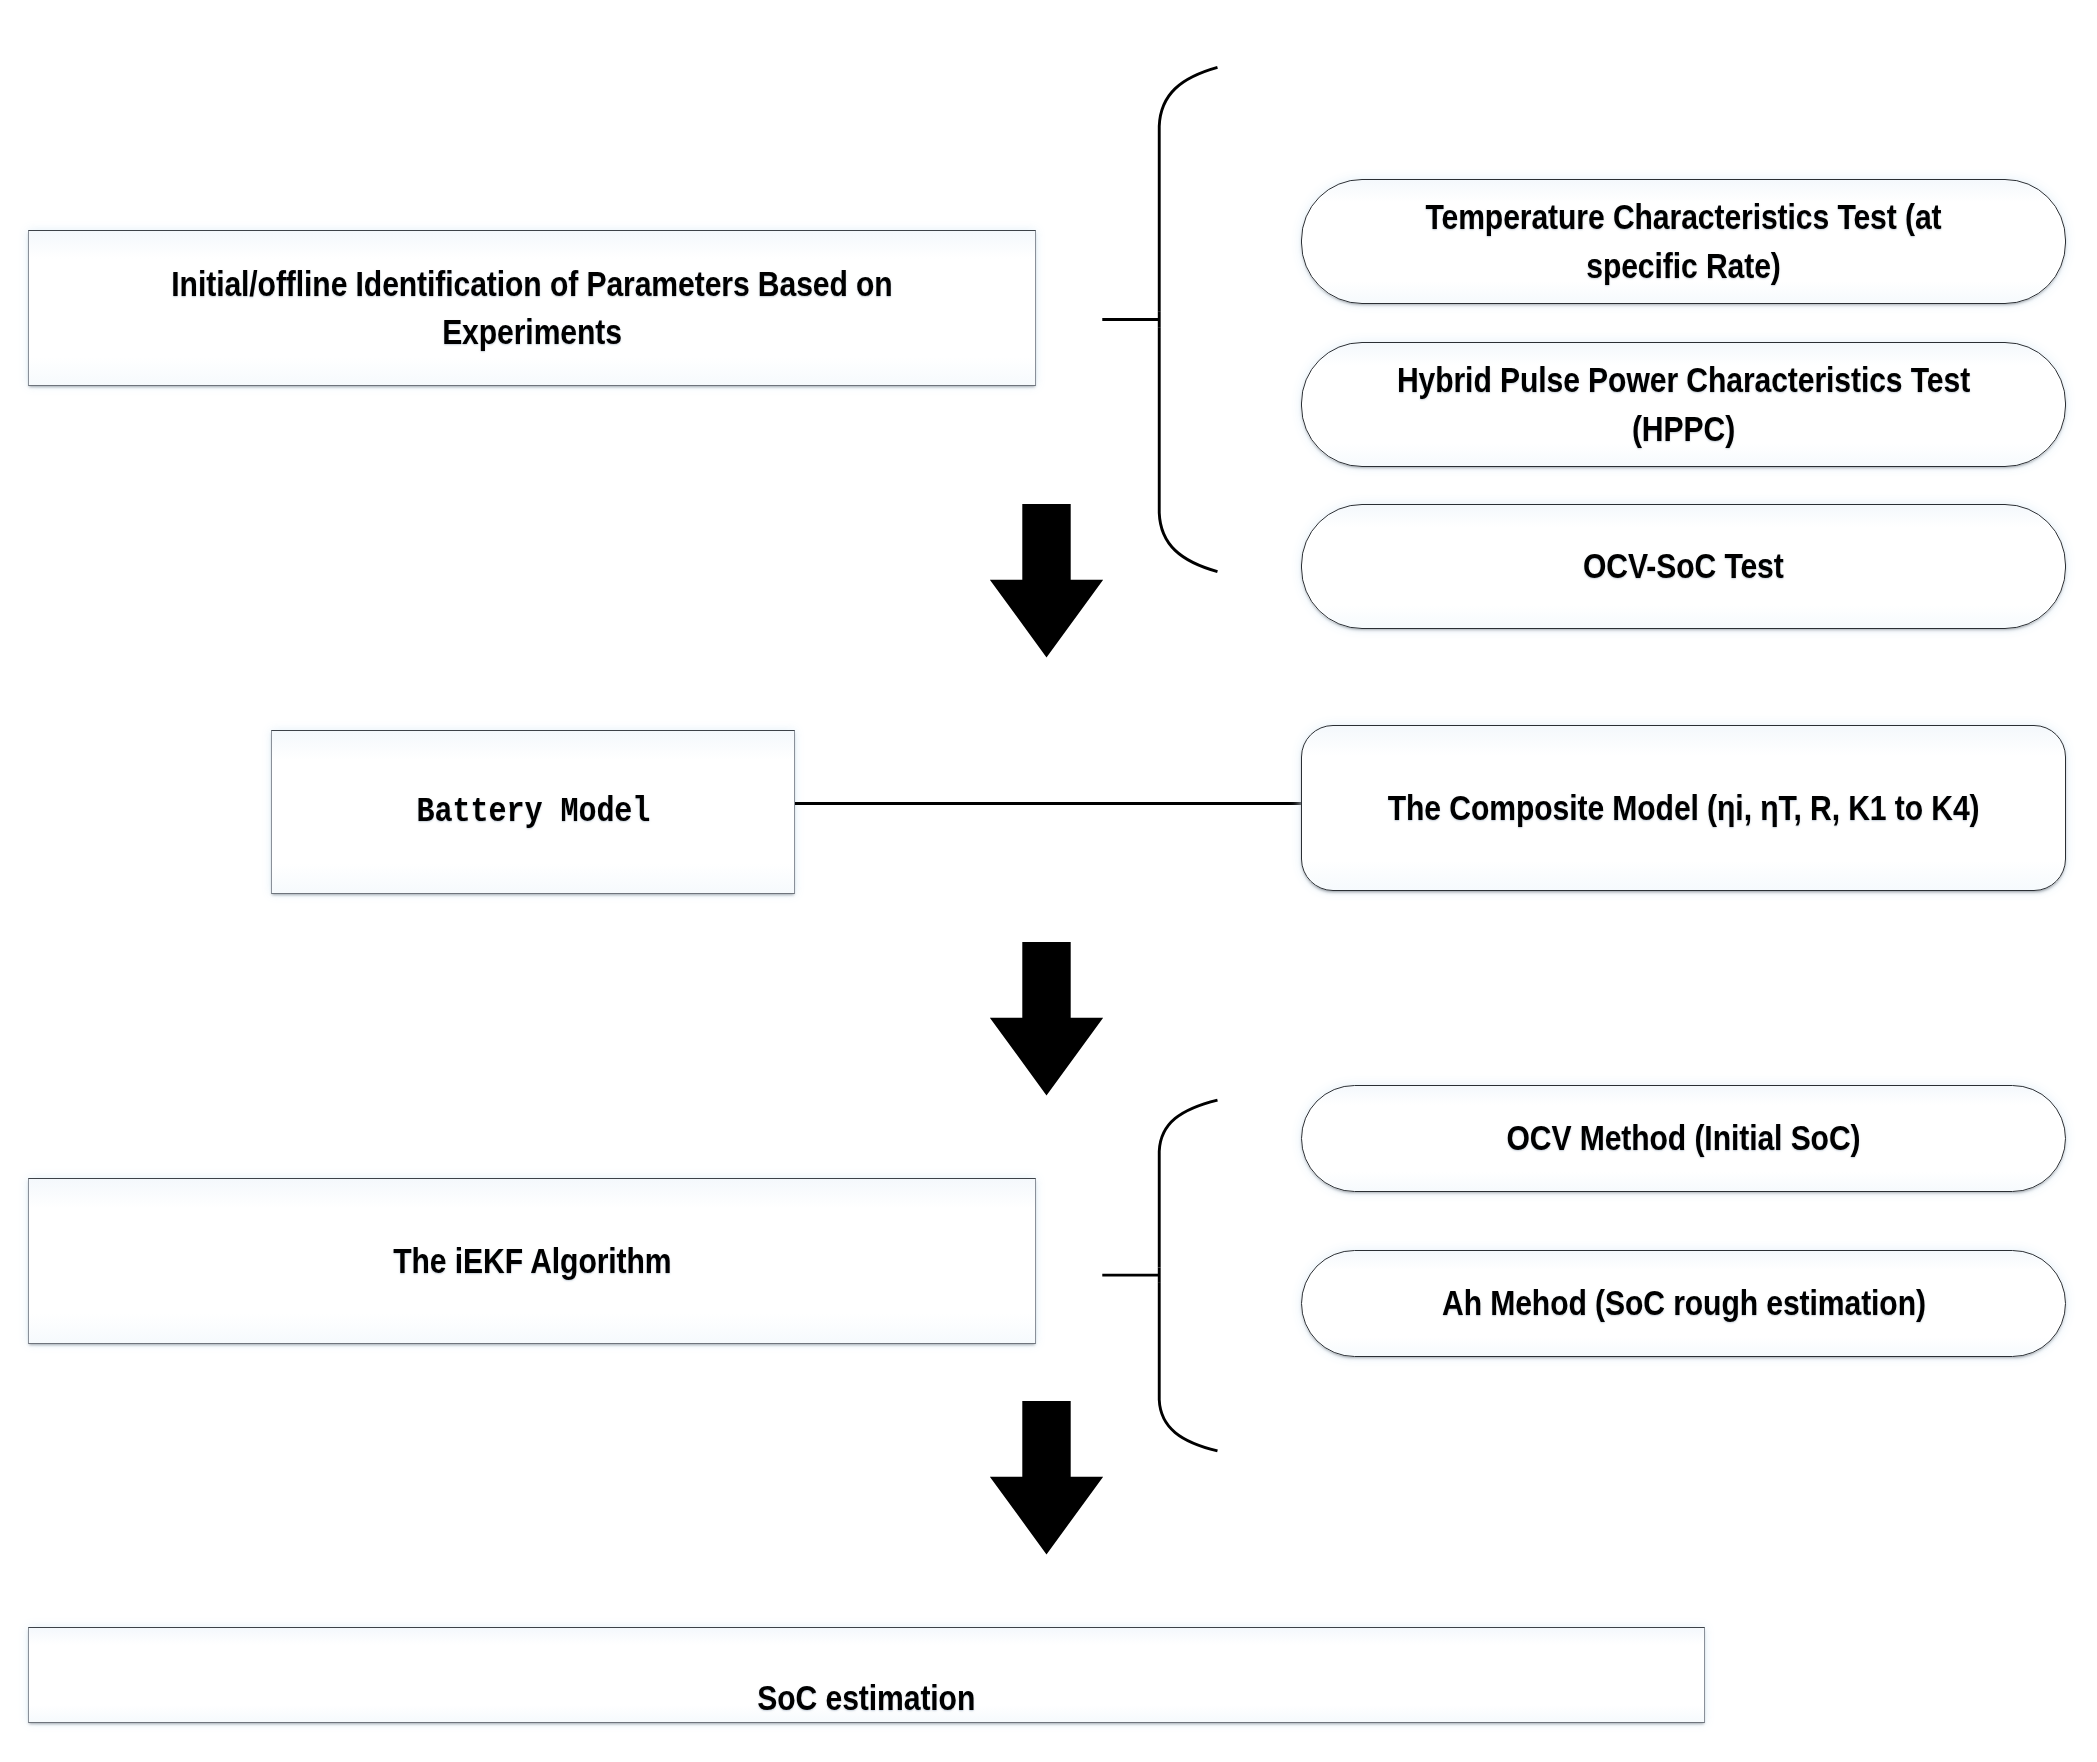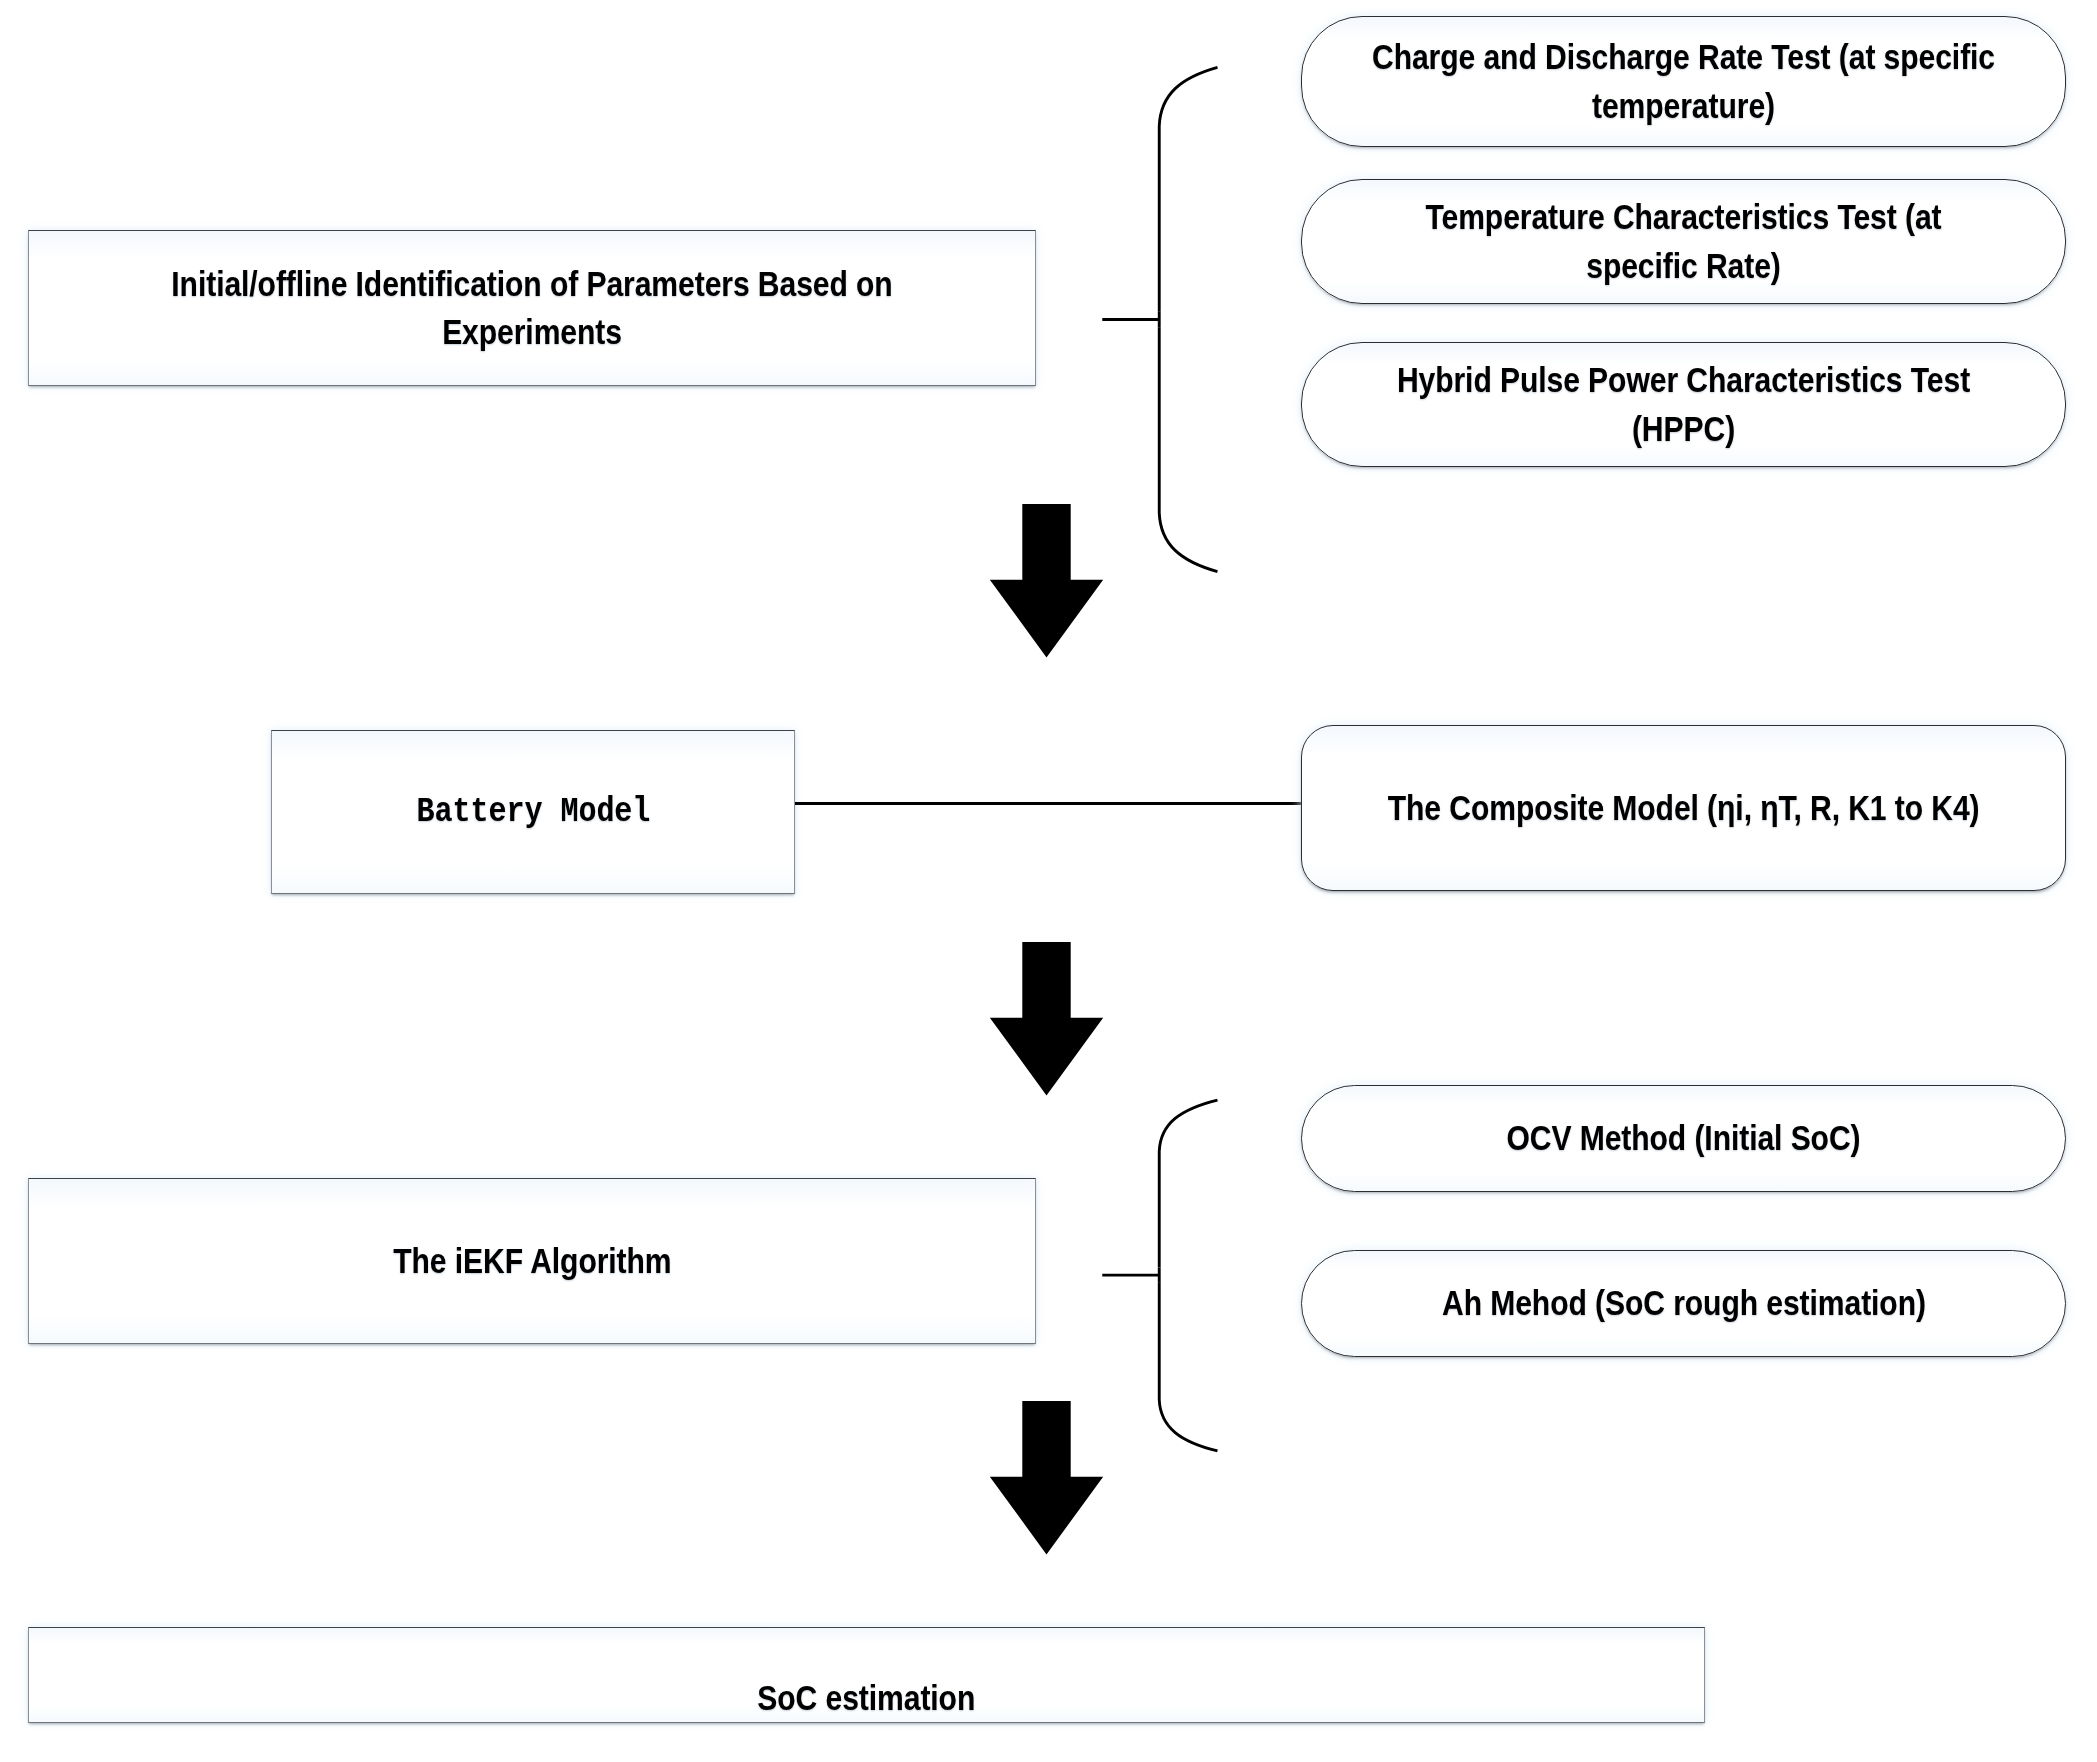--- a/index.html
+++ b/index.html
@@ -79,32 +79,32 @@
     <path d="M 207 10
              C 150 26, 118 52, 116 102
              L 116 392
              M 116 418
              L 116 708
              C 118 758, 150 784, 207 800" fill="none" stroke="#000000" stroke-width="4.5"></path>
     <line x1="116" y1="392" x2="116" y2="418" stroke="#000000" stroke-width="4.5"></line>
     <line x1="27" y1="405" x2="116" y2="405" stroke="#000000" stroke-width="4.5"></line>
   </svg>
 
-  <div class="node pill" style="left:1301px; top:16px; width:765px; height:131px;">
-    <span class="txt" style="font-size:35px;">Charge and Discharge Rate Test (at specific temperature)</span>
-  </div>
 
   <div class="node pill" style="left:1301px; top:342px; width:765px; height:125px;">
     <span class="txt" style="font-size:35px;">Hybrid Pulse Power Characteristics Test (HPPC)</span>
   </div>
 
   <div class="node pill" style="left:1301px; top:179px; width:765px; height:125px;">
     <span class="txt" style="font-size:35px;">Temperature Characteristics Test (at specific Rate)</span>
   </div>
 
+  <div class="node pill" style="left:1301px; top:504px; width:765px; height:125px;">
+    <span class="txt" style="font-size:35px;">OCV-SoC Test</span>
+  </div>
 
   <svg class="arrowsvg" style="left:986px; top:501px; width:121px; height:160px;" viewBox="0 0 190 250">
     <path d="M 57 4 L 133 4 L 133 123 L 184 123 L 95 245 L 6 123 L 57 123 Z" fill="#000000"></path>
   </svg>
 
   <div class="node rect" style="left:271px; top:730px; width:524px; height:164px;font-family:Liberation Mono, monospace;">
     <span class="txt" style="font-size:35px;">Battery Model</span>
   </div>
 
   <div class="hline" style="left:795px; top:802px; width:508px;"></div>

